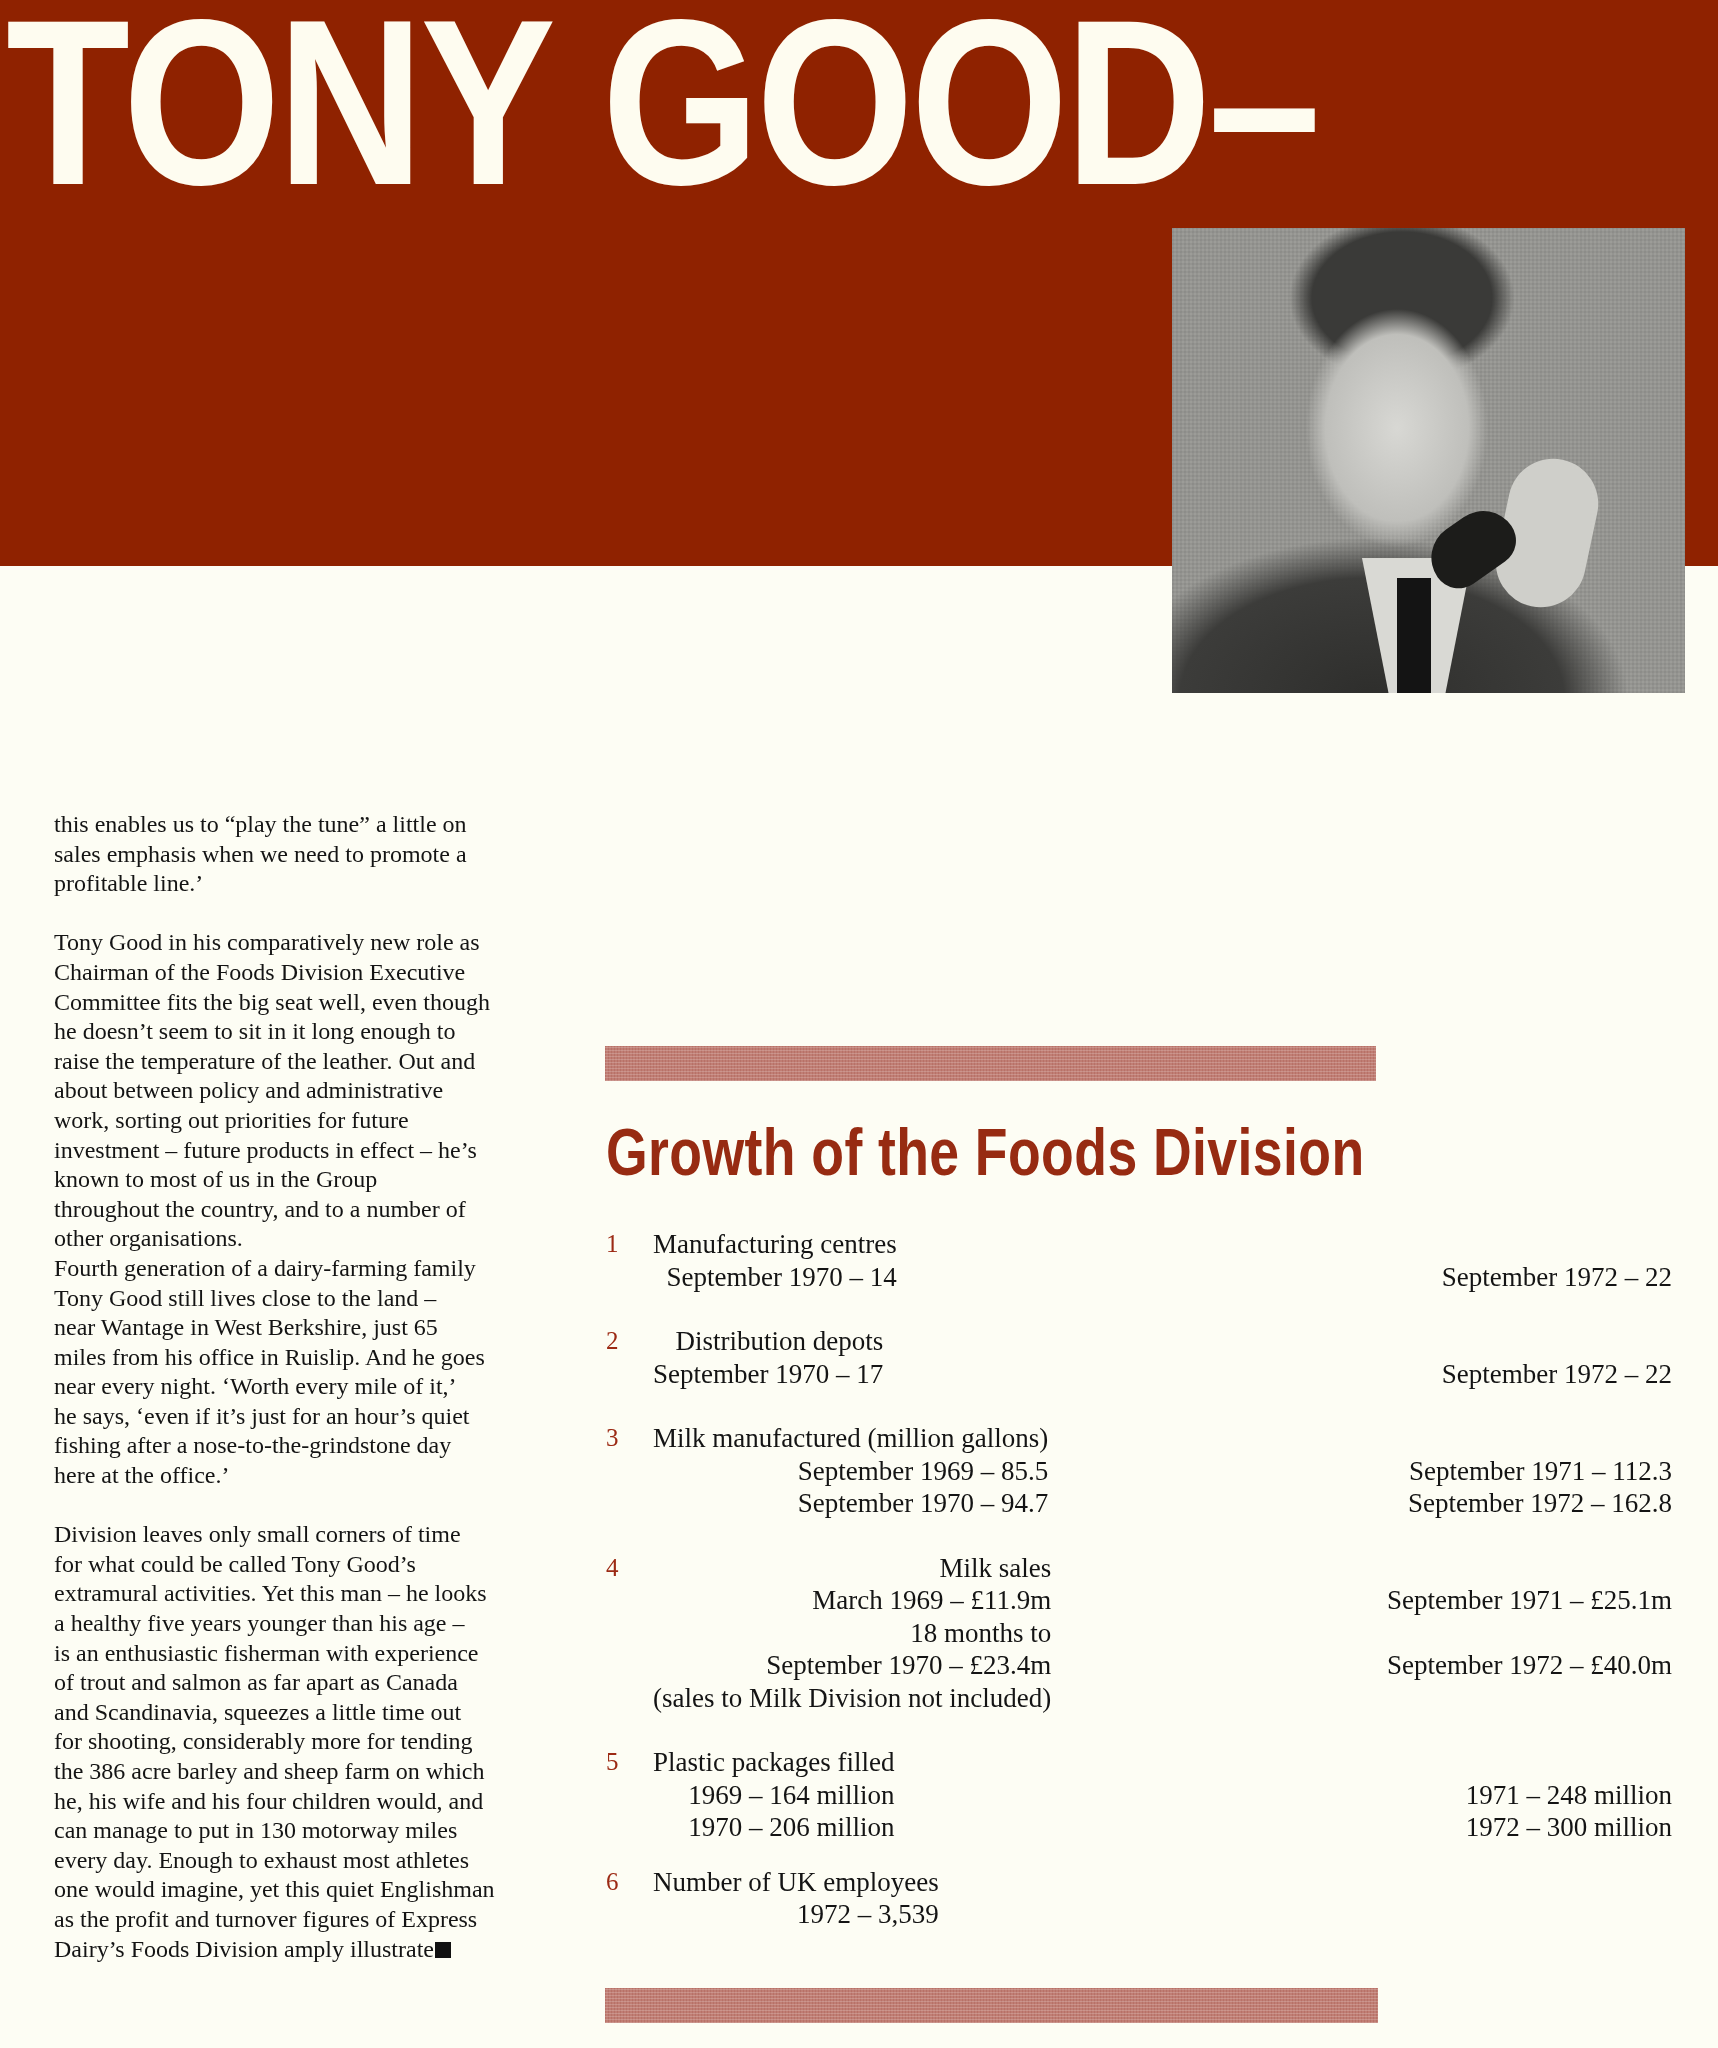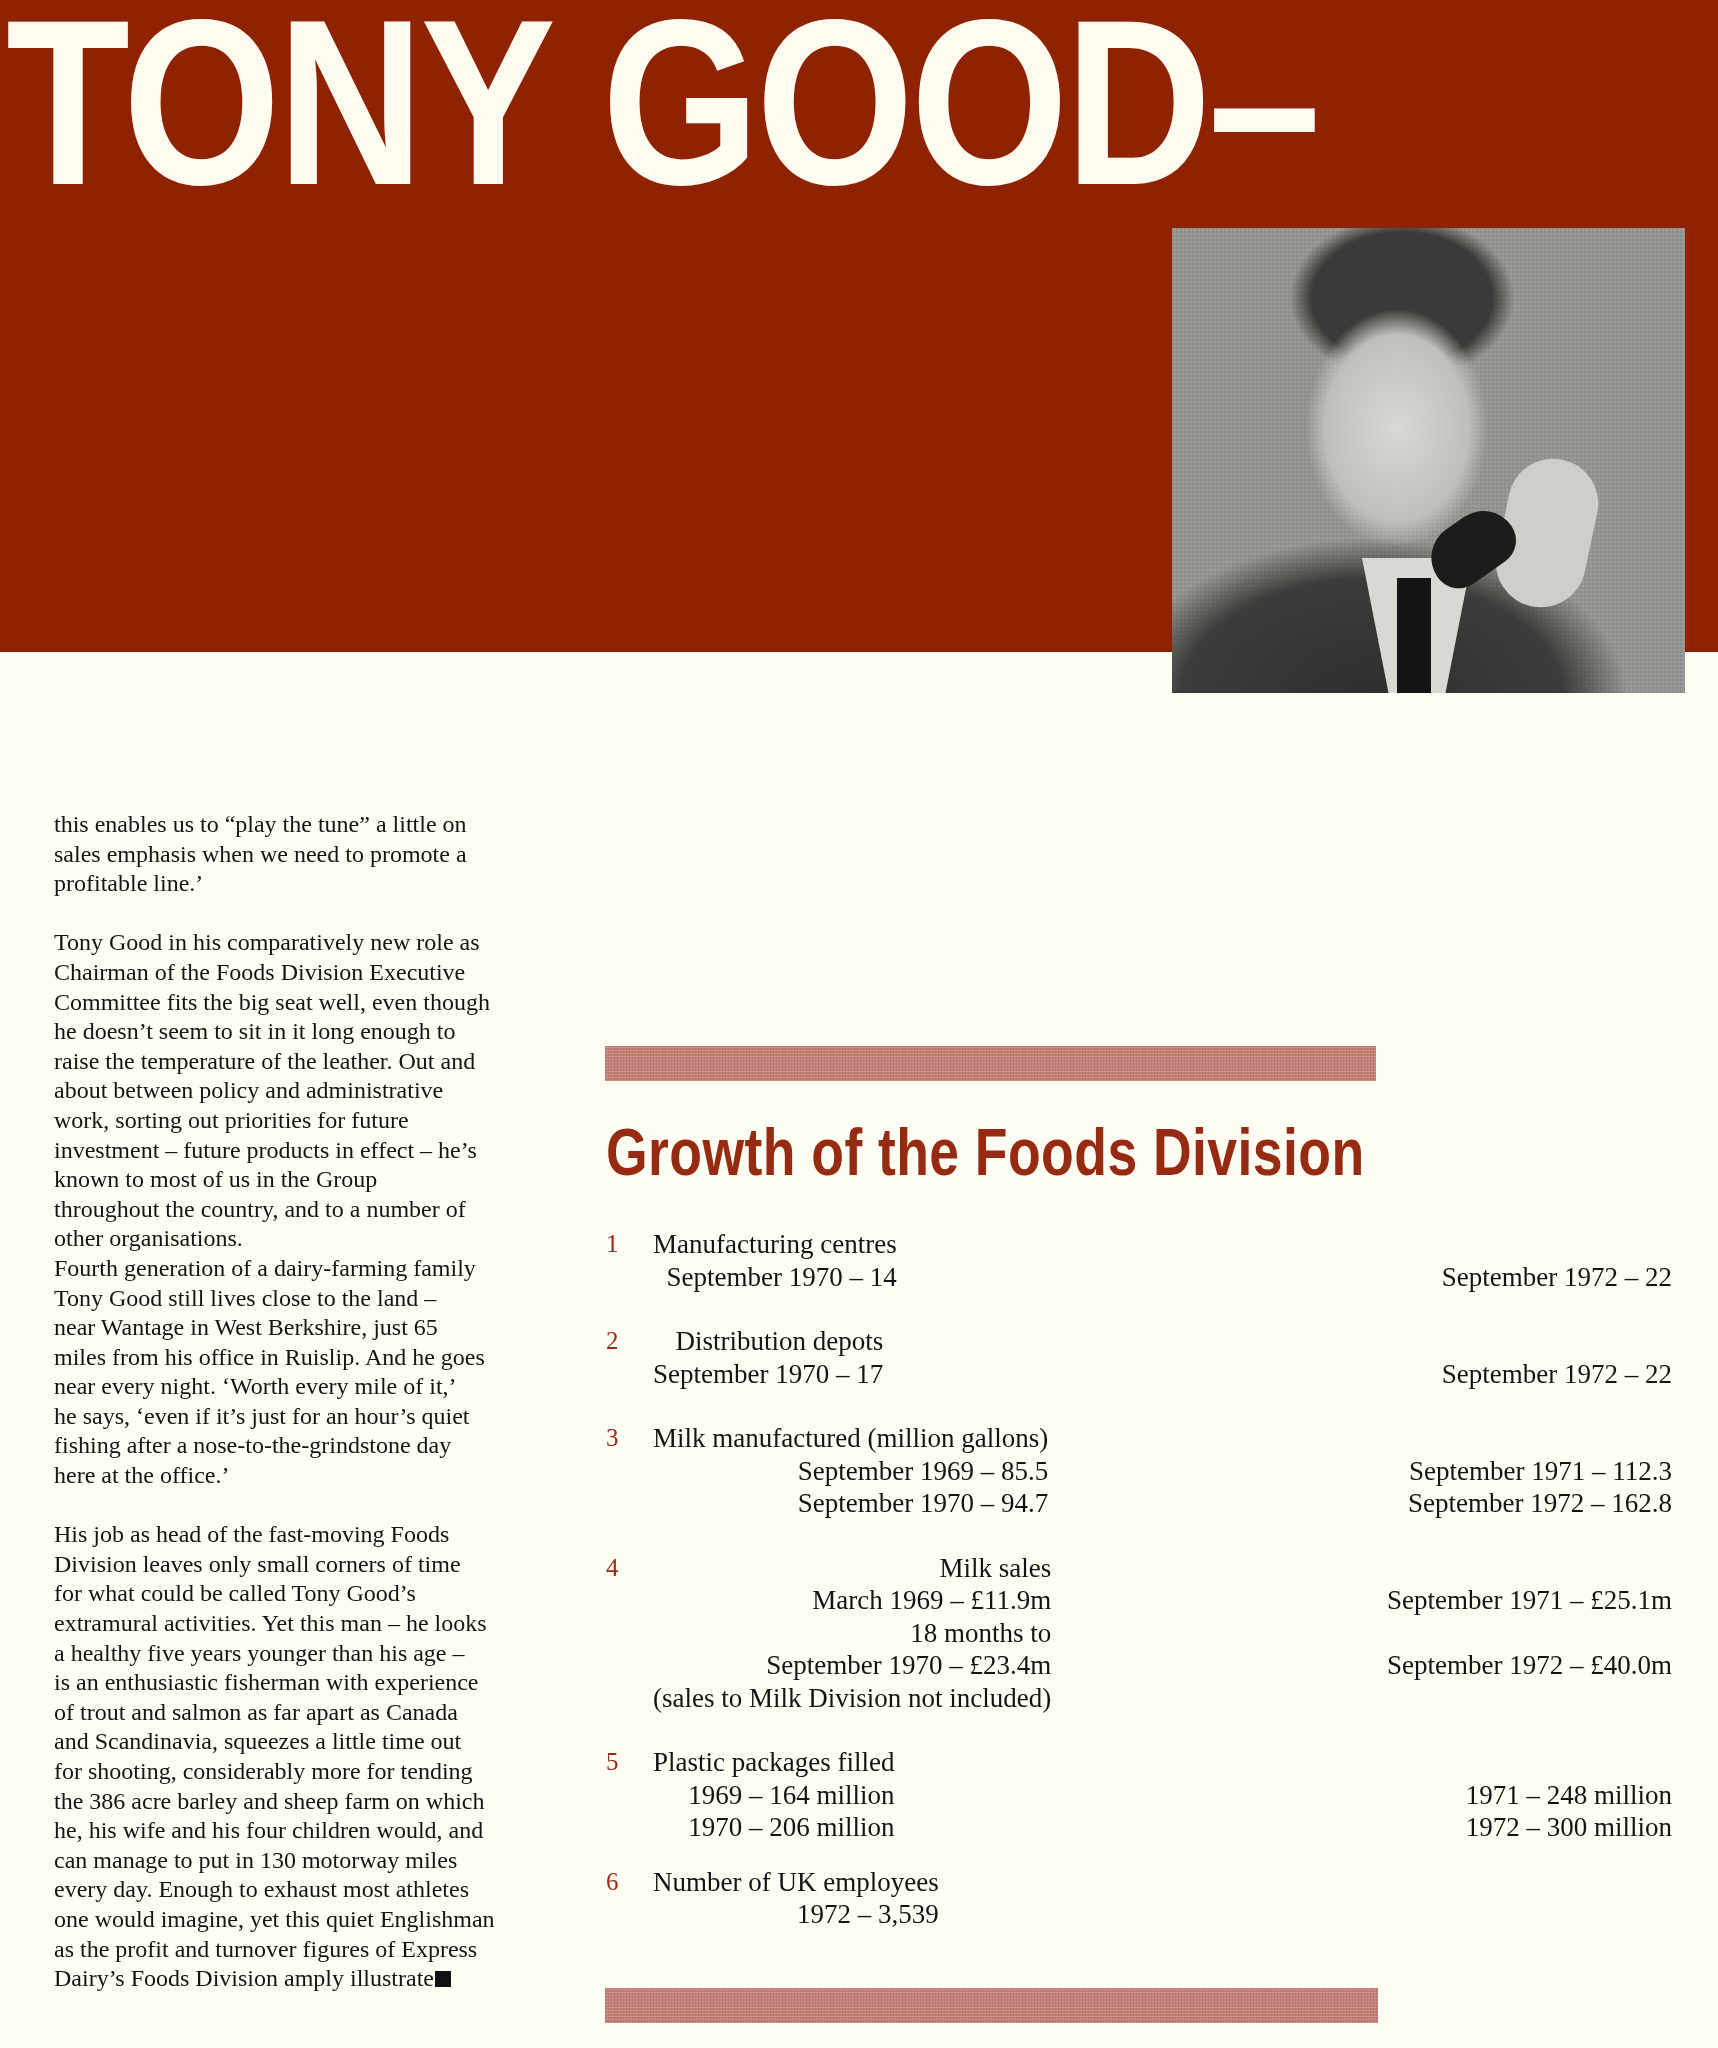--- a/index.html
+++ b/index.html
@@ -6,21 +6,21 @@
   body {
     width: 1718px; height: 2048px;
     background: #fdfdf4;
     position: relative;
     overflow: hidden;
     font-family: "Liberation Serif", "DejaVu Serif", serif;
     color: #141414;
   }
   .red-band {
     position: absolute; left: 0; top: 0;
-    width: 1718px; height: 652px;
+    width: 1718px; height: 566px;
     background: #8f2200;
   }
   .big-title {
     position: absolute; left: 6px; top: 2px;
     font-family: "Liberation Sans", "DejaVu Sans", sans-serif;
     font-weight: 700;
     font-size: 236px;
     line-height: 200px;
     color: #fefcf0;
     letter-spacing: -4px;
@@ -156,21 +156,20 @@
     <span class="line">Tony Good still lives close to the land –</span>
     <span class="line">near Wantage in West Berkshire, just 65</span>
     <span class="line">miles from his office in Ruislip. And he goes</span>
     <span class="line">near every night. ‘Worth every mile of it,’</span>
     <span class="line">he says, ‘even if it’s just for an hour’s quiet</span>
     <span class="line">fishing after a nose-to-the-grindstone day</span>
     <span class="line">here at the office.’</span>
   </p>
   <div class="gap"></div>
   <p>
-    <span class="line">His job as head of the fast-moving Foods</span>
     <span class="line">Division leaves only small corners of time</span>
     <span class="line">for what could be called Tony Good’s</span>
     <span class="line">extramural activities. Yet this man – he looks</span>
     <span class="line">a healthy five years younger than his age –</span>
     <span class="line">is an enthusiastic fisherman with experience</span>
     <span class="line">of trout and salmon as far apart as Canada</span>
     <span class="line">and Scandinavia, squeezes a little time out</span>
     <span class="line">for shooting, considerably more for tending</span>
     <span class="line">the 386 acre barley and sheep farm on which</span>
     <span class="line">he, his wife and his four children would, and</span>

